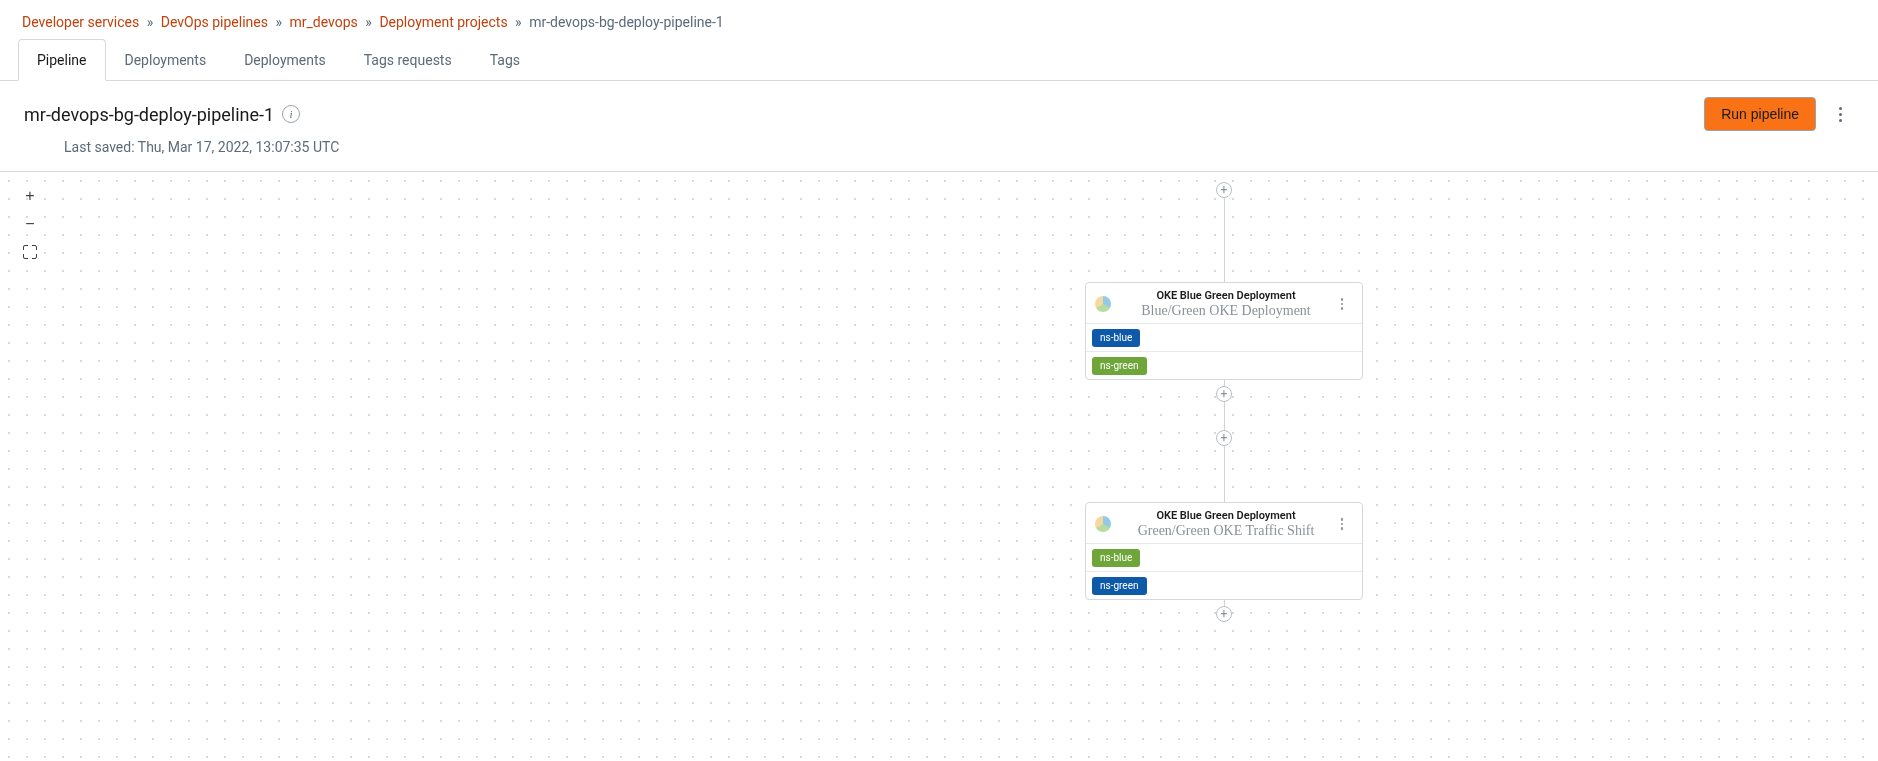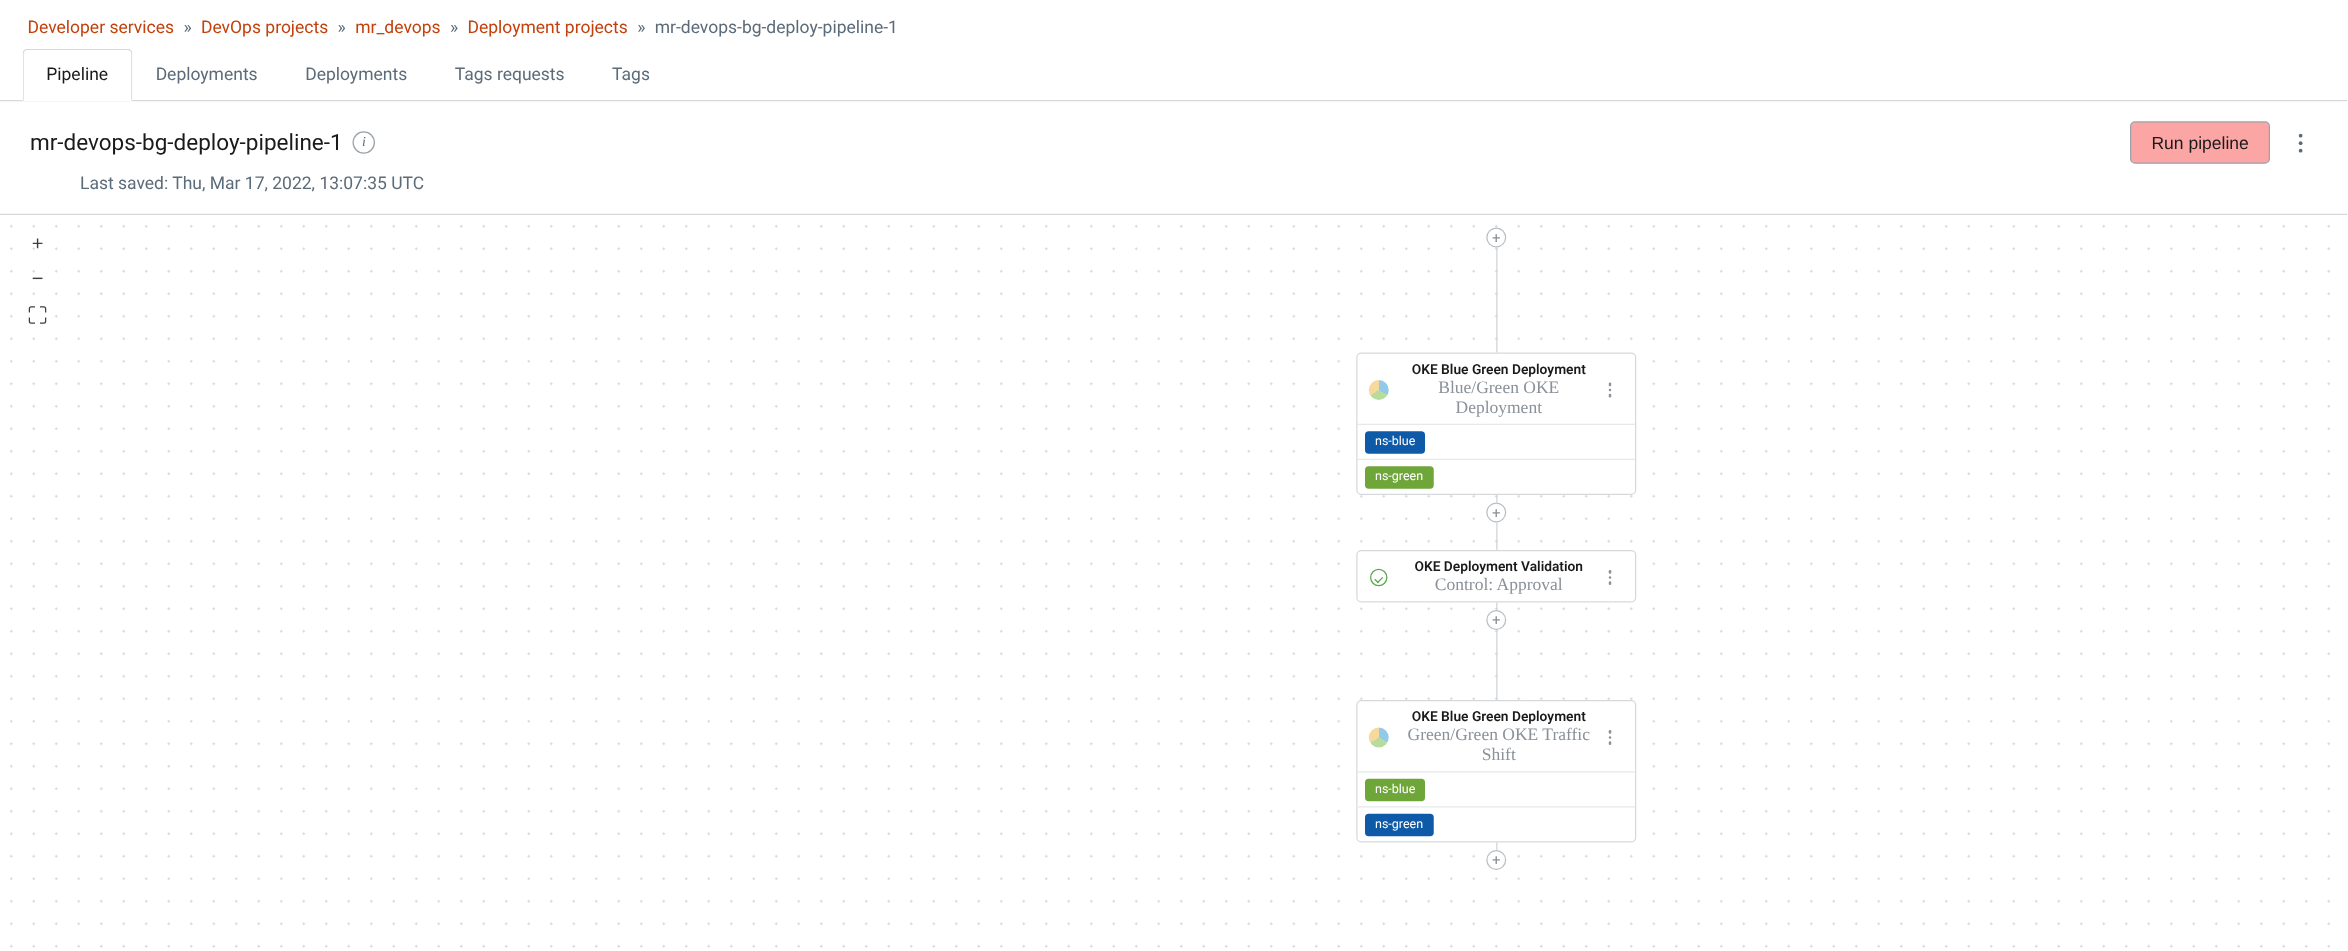--- a/index.html
+++ b/index.html
@@ -57,21 +57,21 @@
 .title-wrap { display: flex; align-items: center; gap: 8px; }
 .page-title { font-size: 18px; font-weight: 400; color: #1a1a1a; }
 .info-icon {
   width: 18px; height: 18px; border: 1px solid #9aa3ab; border-radius: 50%;
   display: inline-flex; align-items: center; justify-content: center;
   font-size: 11px; color: #5b6b79; font-style: italic; font-family: serif;
 }
 .actions { display: flex; align-items: center; gap: 10px; }
 .btn {
   padding: 8px 16px; border: 1px solid #9aa3ab; border-radius: 4px;
-  background: #fca5a5; color: #1a1a1a; font-size: 14px; cursor: pointer;
+  background: #f97316; color: #1a1a1a; font-size: 14px; cursor: pointer;
 }
 .kebab {
   width: 28px; height: 28px; display: inline-flex; flex-direction: column;
   align-items: center; justify-content: center; gap: 3px; cursor: pointer;
   border-radius: 4px;
 }
 .kebab span { width: 3px; height: 3px; background: #5b6b79; border-radius: 50%; }
 
 
 .saved-line { padding: 4px 24px 16px; font-size: 14px; color: #5b6b79; margin-left: 40px; }
@@ -113,21 +113,21 @@
   align-items: center;
 }
 .connector { width: 1px; background: #cfd4d8; }
 .add-node {
   width: 16px; height: 16px; border: 1px solid #b8bfc4; border-radius: 50%;
   background: #fff; display: inline-flex; align-items: center; justify-content: center;
   font-size: 12px; color: #8a9199; cursor: pointer; line-height: 1;
 }
 
 .stage-card {
-  width: 224px; border: 1px solid #d6d9dc; border-radius: 4px; background: #fff;
+  width: 278px; border: 1px solid #d6d9dc; border-radius: 4px; background: #fff;
   display: flex; flex-direction: column;
 }
 .card-head {
   display: grid; grid-template-columns: 24px 1fr 20px; align-items: center;
   padding: 6px 8px 4px; gap: 4px;
 }
 .stage-icon { width: 18px; height: 18px; display: inline-flex; align-items: center; justify-content: center; }
 .kube-icon {
   width: 16px; height: 16px; border-radius: 50%;
   background: conic-gradient(#3a9ed8 0 33%, #7cc04d 33% 66%, #f0b84d 66% 100%);
@@ -160,21 +160,21 @@
 .ns-blue { background: #0f5aa8; }
 .ns-green { background: #6fa63a; }
 
 </style>
 </head>
 <body>
 
 <div class="breadcrumb">
   <a href="#">Developer services</a>
   <span class="sep">»</span>
-  <a href="#">DevOps projects</a>
+  <a href="#">DevOps pipelines</a>
   <span class="sep">»</span>
   <a href="#">mr_devops</a>
   <span class="sep">»</span>
   <a href="#">Deployment projects</a>
   <span class="sep">»</span>
   <span class="current">mr-devops-bg-deploy-pipeline-1</span>
 </div>
 
 <div class="tabs">
   <div class="tab active">Pipeline</div>
@@ -235,36 +235,20 @@
       <div class="card-divider"></div>
       <div class="tag-row"><span class="ns-tag ns-green">ns-green</span></div>
     </div>
 
     <div style="display:flex;flex-direction:column;align-items:center">
       <div class="connector" style="height:6px"></div>
       <span class="add-node">+</span>
       <div class="connector" style="height:22px"></div>
     </div>
 
-    <div class="stage-card">
-      <div class="card-head">
-        <span class="stage-icon">
-            <span class="approval-icon"></span>
-          </span>
-        <div class="card-text">
-          <div class="card-title">OKE Deployment Validation</div>
-          <div class="card-sub">Control: Approval</div>
-        </div>
-        <div class="kebab-sm">
-            <span></span>
-            <span></span>
-            <span></span>
-          </div>
-      </div>
-    </div>
 
     <div style="display:flex;flex-direction:column;align-items:center">
       <div class="connector" style="height:6px"></div>
       <span class="add-node">+</span>
       <div class="connector" style="height:56px"></div>
     </div>
 
     <div class="stage-card">
       <div class="card-head">
         <span class="stage-icon">

